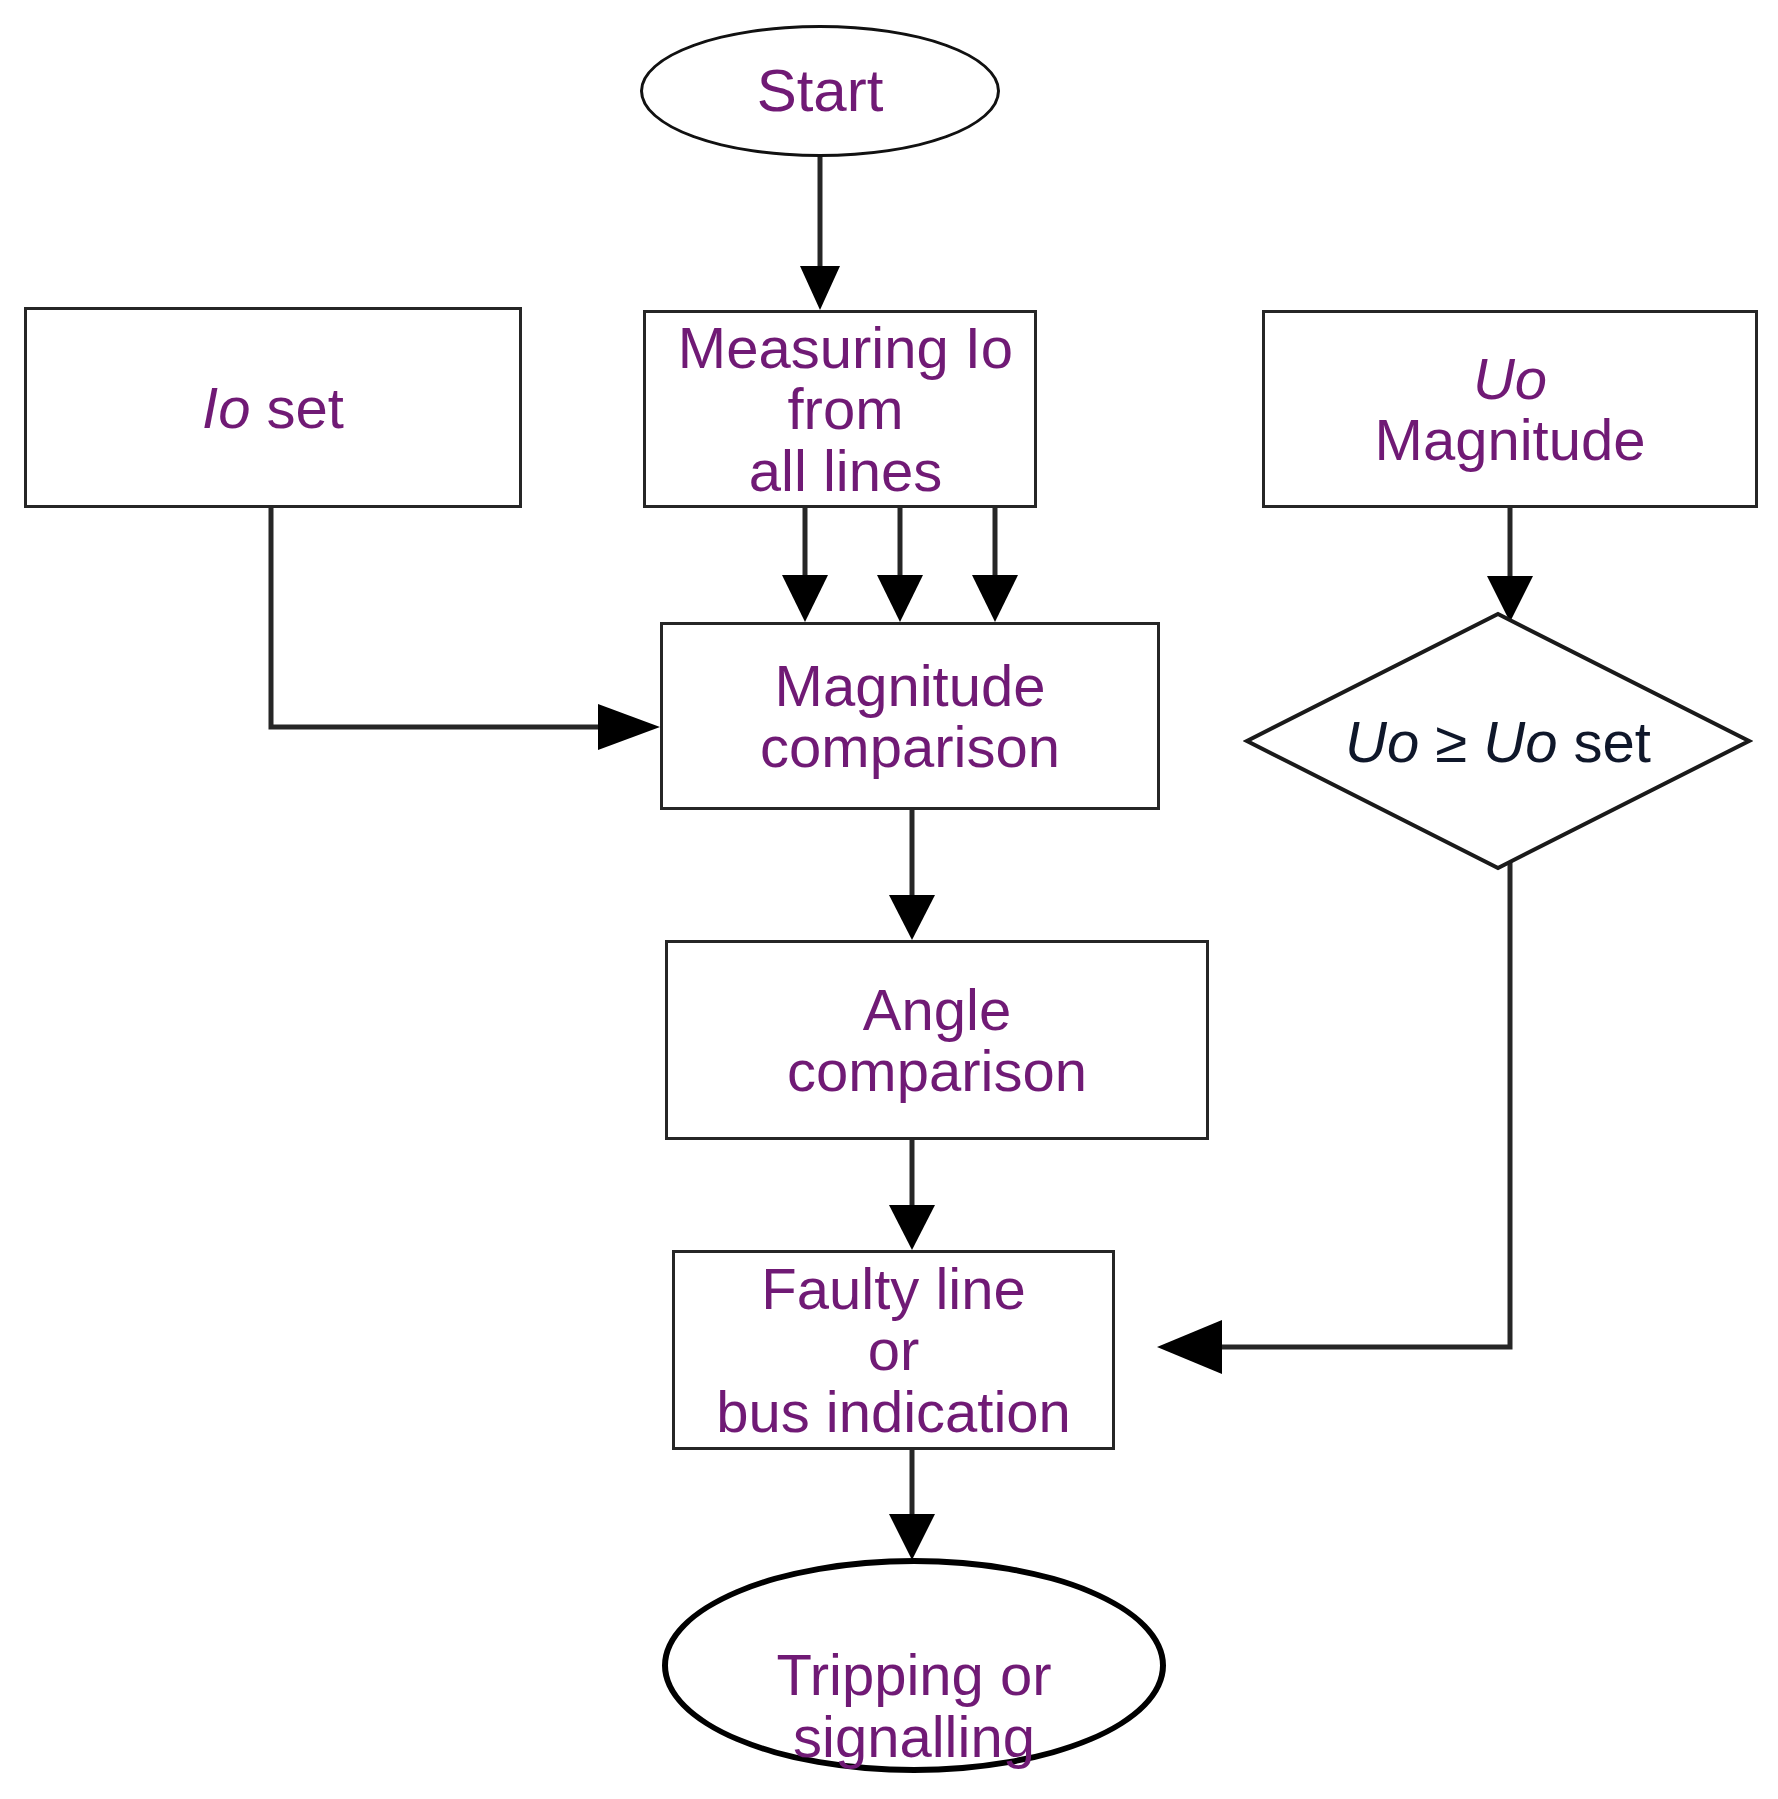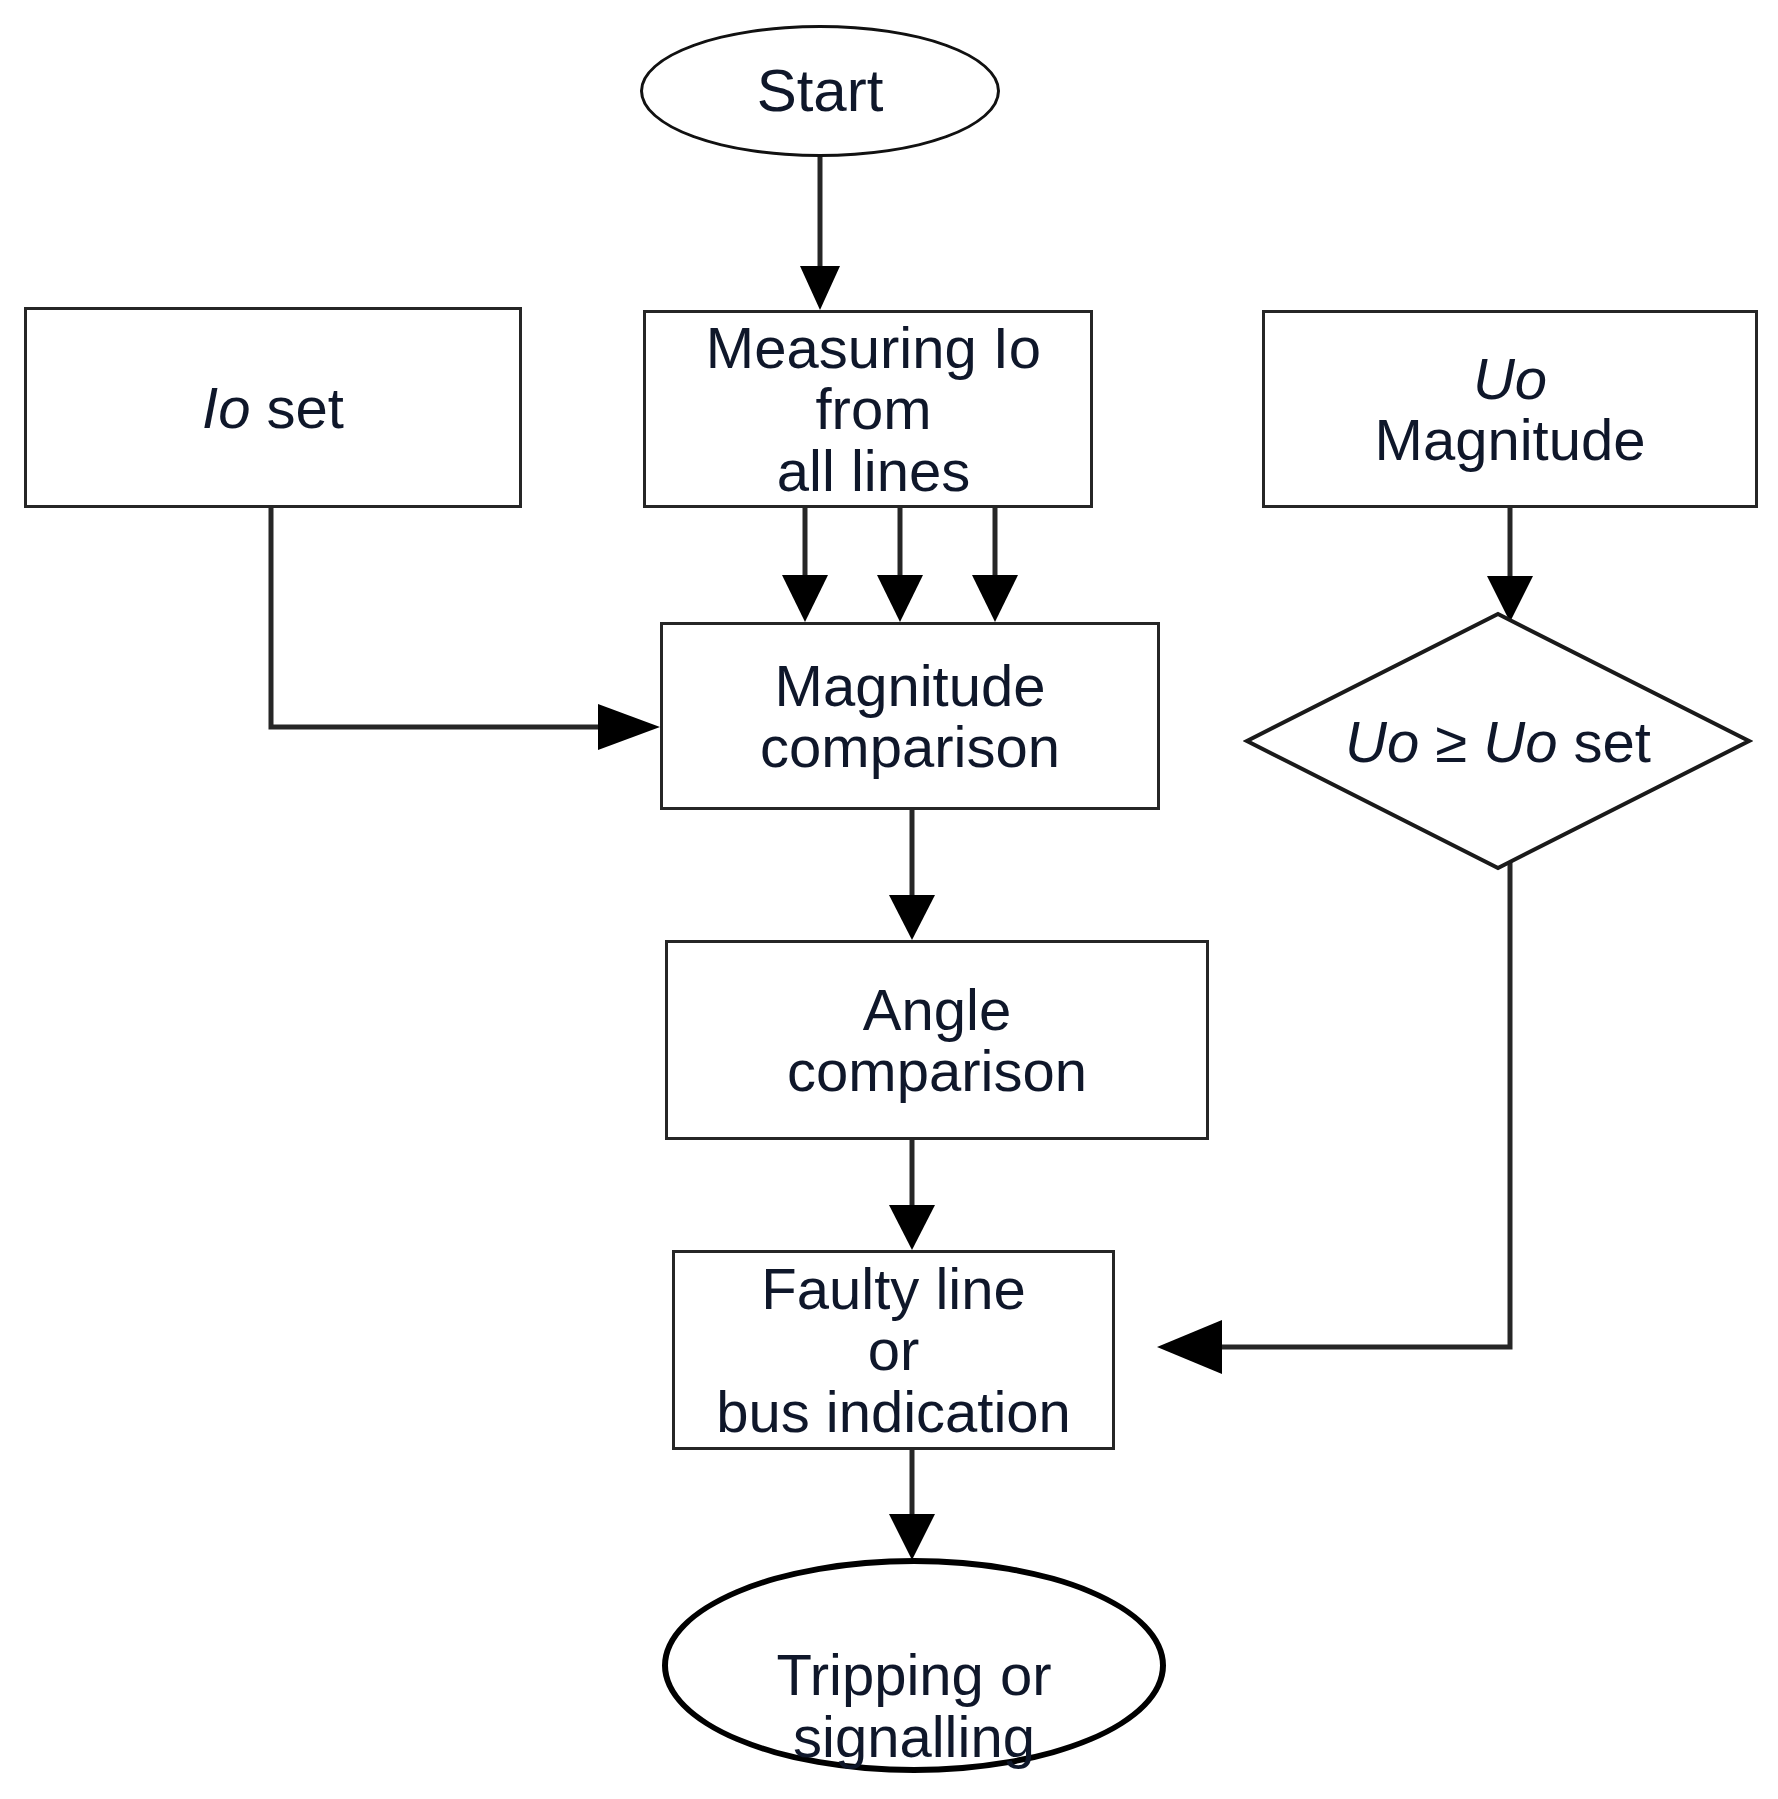--- a/index.html
+++ b/index.html
@@ -26,21 +26,21 @@
     height: 1799px;
     pointer-events: none;
   }
   .node {
     position: absolute;
     box-sizing: border-box;
     display: flex;
     align-items: center;
     justify-content: center;
     text-align: center;
-    color: #0f172a;
+    color: #701a75;
     line-height: 1.06;
   }
   .node .txt {
     display: block;
     width: 100%;
     white-space: pre-line;
   }
   .box {
     border: 3px solid #262626;
     background: #ffffff;
@@ -142,21 +142,21 @@
   </svg>
 
   <div class="node terminator fs-start" style="left:640px; top:25px; width:360px; height:132px;">
     <span class="txt">Start</span>
   </div>
 
   <div class="node box fs-ioset" style="left:24px; top:307px; width:498px; height:201px;">
     <span class="txt"><span class="it">Io</span><span> set</span></span>
   </div>
 
-  <div class="node box fs-proc" style="left:643px; top:310px; width:450px; height:198px;padding-left:11px;">
+  <div class="node box fs-proc" style="left:643px; top:310px; width:394px; height:198px;padding-left:11px;">
     <span class="txt">Measuring Io
 from
 all lines</span>
   </div>
 
   <div class="node box fs-proc" style="left:1262px; top:310px; width:496px; height:198px;">
     <span class="txt"><span class="it">Uo</span><br><span>Magnitude</span></span>
   </div>
 
   <div class="node box fs-proc" style="left:660px; top:622px; width:500px; height:188px;">

